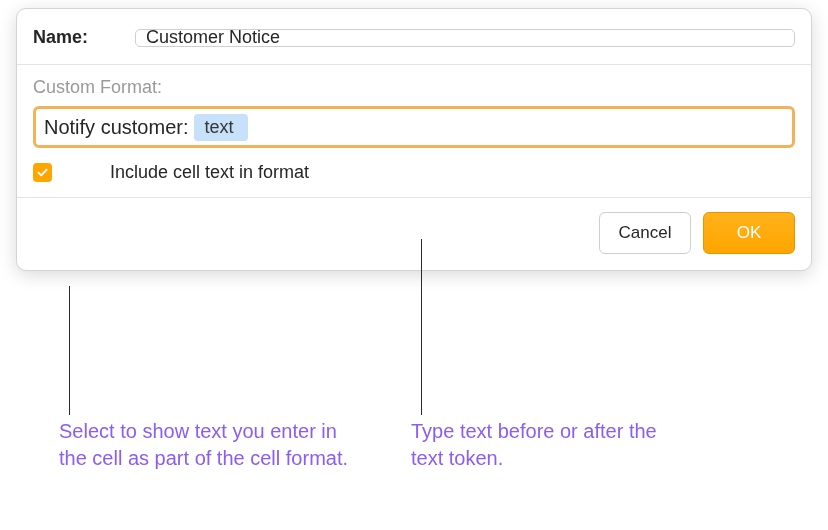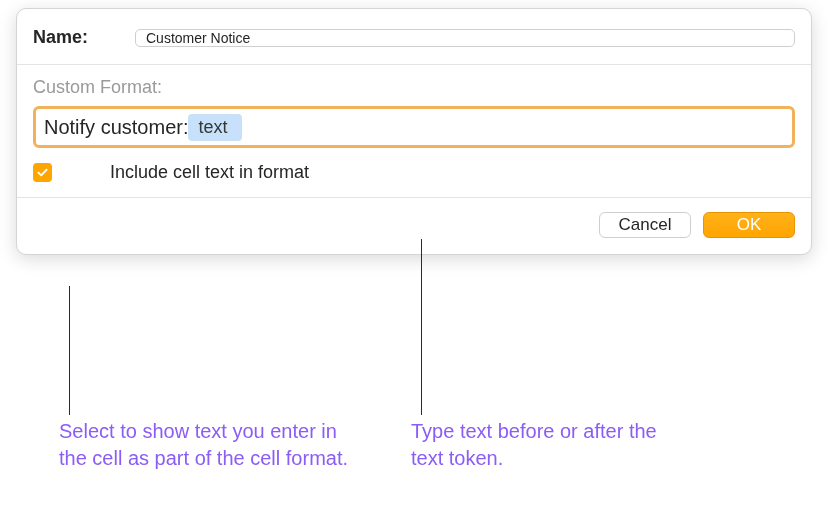--- a/index.html
+++ b/index.html
@@ -34,21 +34,21 @@
       font-weight: 600;
       color: #262626;
       font-size: 18px;
     }
     .text-input {
       flex: 1;
       height: 18px;
       border: 1px solid #cfcfcf;
       border-radius: 5px;
       padding: 4px 10px;
-      font-size: 14px;
+      font-size: 18px;
       color: #262626;
       background: #fff;
       font-family: inherit;
     }
     .select-wrap {
       position: relative;
       width: 236px;
       height: 30px;
     }
     .select {
@@ -97,20 +97,21 @@
     .format-input-wrap {
       margin: 4px 16px 10px 16px;
     }
     .format-input {
       border: 3px solid #f1b25a;
       border-radius: 6px;
       background: #fff;
       padding: 6px 8px;
       display: flex;
       align-items: center;
+      gap: 6px;
       height: 42px;
       font-size: 20px;
       position: relative;
     }
     .format-prefix { color: #262626; }
     .token {
       background: #c6e1f9;
       border-radius: 4px;
       padding: 3px 14px 3px 10px;
       color: #363636;
@@ -135,21 +136,21 @@
     .checkbox-label { font-size: 18px; color: #262626; margin-left: 48px; }
     .footer {
       border-top: 1px solid #e4e4e4;
       padding: 14px 16px 16px 16px;
       display: flex;
       justify-content: flex-end;
       gap: 12px;
     }
     .btn {
       min-width: 92px;
-      height: 26px;
+      height: 42px;
       border-radius: 6px;
       font-size: 17px;
       display: flex;
       align-items: center;
       justify-content: center;
       cursor: default;
       padding: 0 14px;
     }
     .btn-cancel {
       background: #fff;

